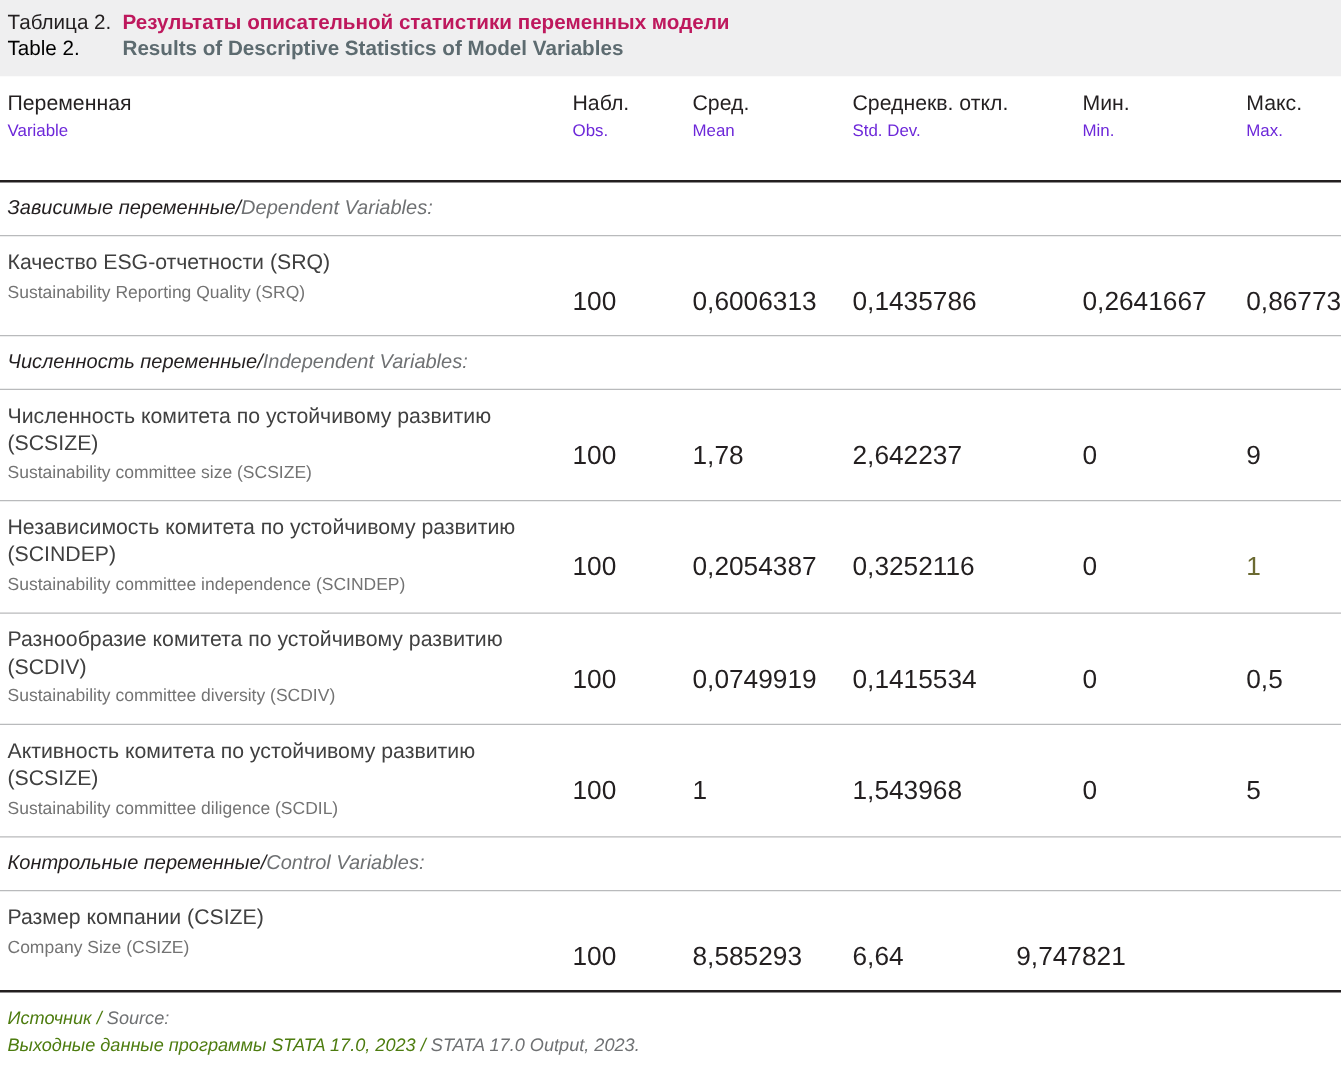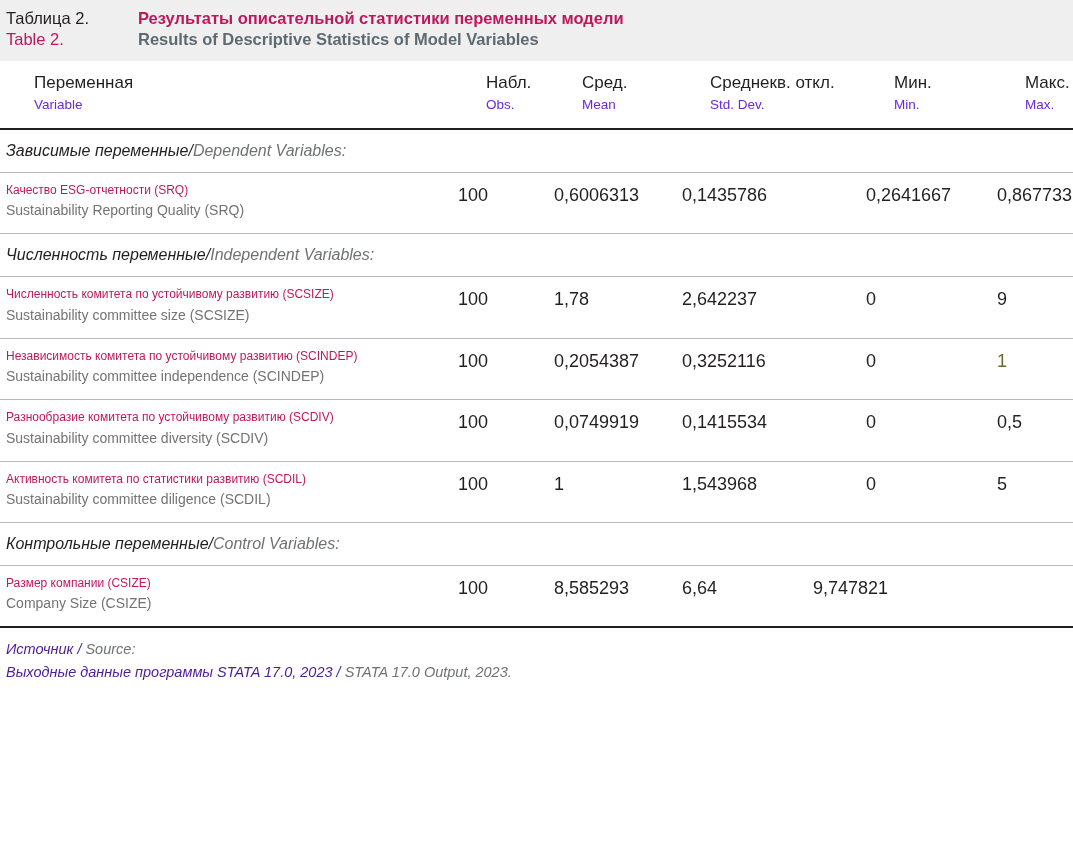--- a/index.html
+++ b/index.html
@@ -21,34 +21,33 @@
   
   .caption {
     background: #efeff0;
     padding: 8px 0 10px 0;
   }
   .caption-line {
     display: flex;
     align-items: baseline;
     padding: 0 6px;
     line-height: 1.3;
-    gap: 40px;
   }
   .caption-label {
     width: 92px;
     flex: 0 0 92px;
     font-size: 16.5px;
   }
   .caption-ru .caption-label { color: #231f20; font-weight: 400; }
   .caption-ru .caption-text {
     font-size: 16.5px;
     font-weight: bold;
     color: #be185d;
   }
-  .caption-en .caption-label { color: #be185d; font-size: 16.5px; }
+  .caption-en .caption-label { color: #000000; font-size: 16.5px; }
   .caption-en .caption-text {
     font-size: 16.5px;
     font-weight: bold;
     color: #5d6b70;
   }
 
   
   .row {
     display: flex;
     align-items: flex-start;
@@ -61,22 +60,21 @@
   .c-sd    { flex: 0 0 184px; width: 184px; box-sizing: border-box; }
   .c-min   { flex: 0 0 131px; width: 131px; box-sizing: border-box; }
   .c-max   { flex: 1 1 auto;  box-sizing: border-box; }
 
   .hr-thick { border-top: 2px solid #231f20; }
   .hr-thin  { border-top: 1px solid #b9babc; }
 
   
   .head-row {
     padding-top: 11px;
-    padding-bottom: 13px;
-    margin-left: 28px;
+    padding-bottom: 29px;
   }
   .head-ru {
     font-size: 17px;
     color: #231f20;
     line-height: 1.35;
     display: block;
   }
   .head-en {
     font-size: 13.5px;
     color: #6d28d9;
@@ -96,46 +94,47 @@
   .section-sep { color: #231f20; font-style: italic; }
   .section-en { color: #6f7173; font-style: italic; font-size: 16px; }
 
   
   .data-row {
     padding-top: 10px;
     padding-bottom: 12px;
   }
   .var-ru {
     display: block;
-    font-size: 12px;
-    color: #be185d;
+    font-size: 17px;
+    color: #404040;
     line-height: 1.28;
   }
   .var-en {
     display: block;
     font-size: 14px;
     color: #737373;
     line-height: 1.5;
     margin-top: 2px;
   }
   .num {
-    font-size: 18px;
+    font-size: 21px;
     color: #231f20;
     line-height: 1.28;
     padding-top: 1px;
+    margin-top: 29px;
   }
   .num.accent { color: #6b6a32; }
 
   
   .source {
     padding: 10px 6px 0 6px;
     font-size: 14.5px;
     line-height: 1.55;
   }
-  .src-ru { color: #4c1d95; font-style: italic; }
+  .src-ru { color: #4d7c0f; font-style: italic; }
   .src-en { color: #6f7173; font-style: italic; }
 </style>
 </head>
 <body>
 
 <div class="table-wrap">
 
   <div class="caption">
     <div class="caption-line caption-ru">
       <span class="caption-label">Таблица 2.</span>
@@ -243,21 +242,21 @@
     <div class="c-mean num">0,0749919</div>
     <div class="c-sd num">0,1415534</div>
     <div class="c-min num">0</div>
     <div class="c-max num">0,5</div>
   </div>
 
   <div class="hr-thin"></div>
 
   <div class="row data-row">
     <div class="c-var">
-      <span class="var-ru">Активность комитета по статистики развитию (SCDIL)</span>
+      <span class="var-ru">Активность комитета по устойчивому развитию (SCSIZE)</span>
       <span class="var-en">Sustainability committee diligence (SCDIL)</span>
     </div>
     <div class="c-obs num">100</div>
     <div class="c-mean num">1</div>
     <div class="c-sd num">1,543968</div>
     <div class="c-min num">0</div>
     <div class="c-max num">5</div>
   </div>
 
   <div class="hr-thin"></div>

